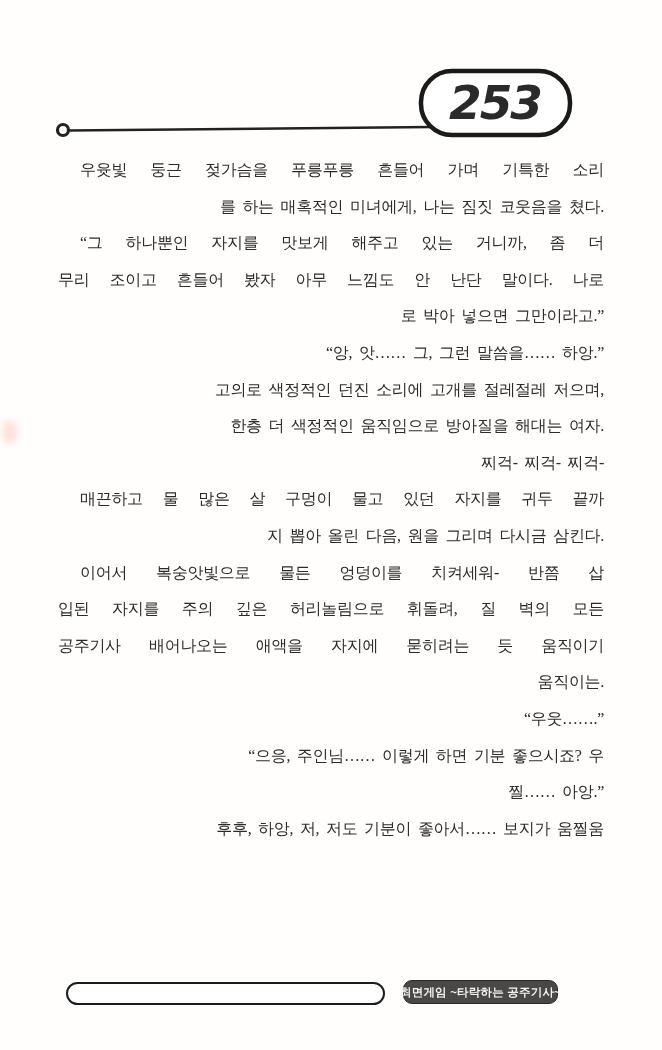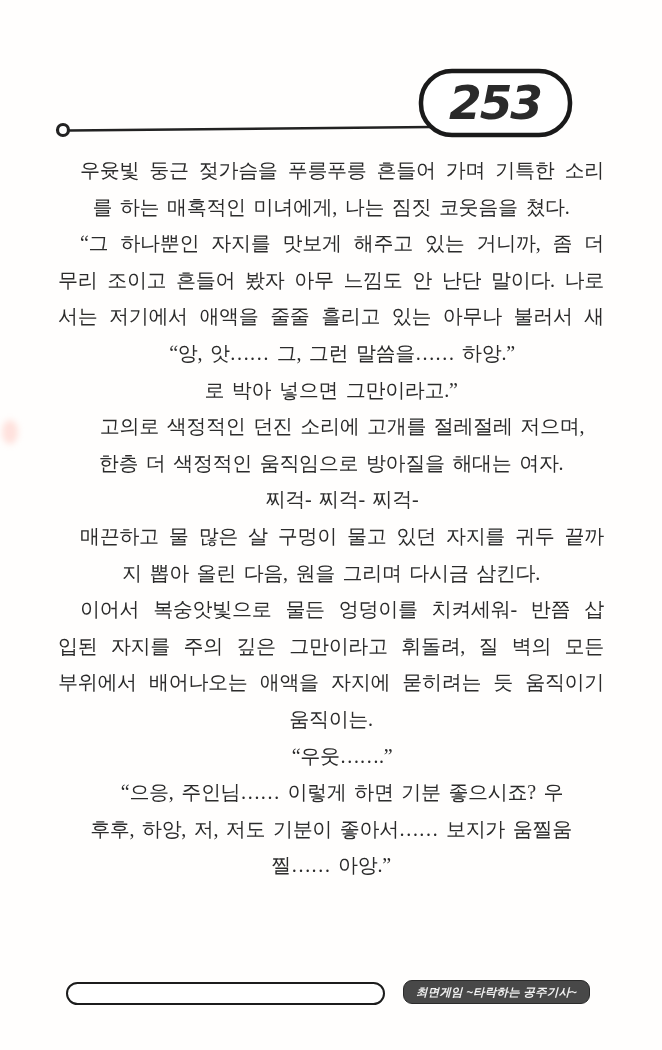--- a/index.html
+++ b/index.html
@@ -23,29 +23,29 @@
   }
 
   
   .text-block {
     position: absolute;
     left: 58px;
     top: 152px;
     width: 546px;
     box-sizing: border-box;
     color: #2b2b2b;
-    font-size: 20px;
+    font-size: 16px;
     line-height: 36.6px;
     letter-spacing: -0.3px;
     word-spacing: 3px;
   }
   .line {
     height: 36.6px;
     white-space: nowrap;
-    text-align: center;
+    text-align: right;
   }
   .line.indent {
     padding-left: 22px;
   }
   .line.just {
     white-space: normal;
     text-align: justify;
     text-align-last: justify;
     overflow: hidden;
   }
@@ -70,69 +70,67 @@
     width: 315px;
     height: 19px;
     border: 2px solid #1c1c1c;
     border-radius: 12px;
     background: #ffffff;
   }
   .footer-series-badge {
     position: absolute;
     top: 980px;
     left: 403px;
-    width: 187px;
+    width: 155px;
     height: 24px;
     box-sizing: border-box;
     background: #484848;
     border: 1px solid #2a2a2a;
     border-radius: 9px;
     color: #f2f2f2;
     font-family: "Liberation Sans", "DejaVu Sans", sans-serif;
     font-size: 11.5px;
     font-weight: bold;
     letter-spacing: 0.2px;
     display: flex;
     align-items: center;
     justify-content: center;
     white-space: nowrap;
-    font-style: italic;
   }
 </style>
 </head>
 <body>
 
 <svg class="header-art" width="662" height="150" viewBox="0 0 662 150">
   <line x1="69" y1="130.5" x2="432" y2="127" stroke="#222222" stroke-width="2.5"></line>
   <circle cx="63" cy="130" r="5.5" fill="#ffffff" stroke="#222222" stroke-width="3.2"></circle>
   <rect x="421" y="71" width="149" height="64" rx="31" ry="31" fill="#ffffff" stroke="#1a1a1a" stroke-width="4.5"></rect>
   <text x="495" y="119" text-anchor="middle" font-family="DejaVu Sans, Liberation Sans, sans-serif" font-size="47" font-weight="bold" font-style="italic" letter-spacing="-2" fill="#2a2a2a">253</text>
 </svg>
 
 <div class="smudge"></div>
 
 <div class="text-block">
   <div class="line indent just">우윳빛 둥근 젖가슴을 푸릉푸릉 흔들어 가며 기특한 소리</div>
   <div class="line">를 하는 매혹적인 미녀에게, 나는 짐짓 코웃음을 쳤다.</div>
   <div class="line indent just">“그 하나뿐인 자지를 맛보게 해주고 있는 거니까, 좀 더</div>
   <div class="line just">무리 조이고 흔들어 봤자 아무 느낌도 안 난단 말이다. 나로</div>
-  <div class="line just">서는 저기에서 애액을 줄줄 흘리고 있는 아무나 불러서 새</div>
+  <div class="line">로 박아 넣으면 그만이라고.”</div>
   <div class="line indent">“앙, 앗…… 그, 그런 말씀을…… 하앙.”</div>
-  <div class="line">로 박아 넣으면 그만이라고.”</div>
   <div class="line indent">고의로 색정적인 던진 소리에 고개를 절레절레 저으며,</div>
   <div class="line">한층 더 색정적인 움직임으로 방아질을 해대는 여자.</div>
   <div class="line indent">찌걱- 찌걱- 찌걱-</div>
   <div class="line indent just">매끈하고 물 많은 살 구멍이 물고 있던 자지를 귀두 끝까</div>
   <div class="line">지 뽑아 올린 다음, 원을 그리며 다시금 삼킨다.</div>
   <div class="line indent just">이어서 복숭앗빛으로 물든 엉덩이를 치켜세워- 반쯤 삽</div>
-  <div class="line just">입된 자지를 주의 깊은 그만이라고 휘돌려, 질 벽의 모든</div>
-  <div class="line just">부위에서 배어나오는 애액을 자지에 묻히려는 듯 움직이기</div>
+  <div class="line just">입된 자지를 주의 깊은 허리놀림으로 휘돌려, 질 벽의 모든</div>
+  <div class="line just">공주기사 배어나오는 애액을 자지에 묻히려는 듯 움직이기</div>
   <div class="line">움직이는.</div>
   <div class="line indent">“우웃…….”</div>
   <div class="line indent">“으응, 주인님…… 이렇게 하면 기분 좋으시죠? 우</div>
+  <div class="line">찔…… 아앙.”</div>
   <div class="line">후후, 하앙, 저, 저도 기분이 좋아서…… 보지가 움찔움</div>
-  <div class="line">찔…… 아앙.”</div>
 </div>
 
 <div class="footer-title-box"></div>
 <div class="footer-series-badge">
   <span>최면게임 ~타락하는 공주기사~</span>
 </div>
 
 </body></html>

